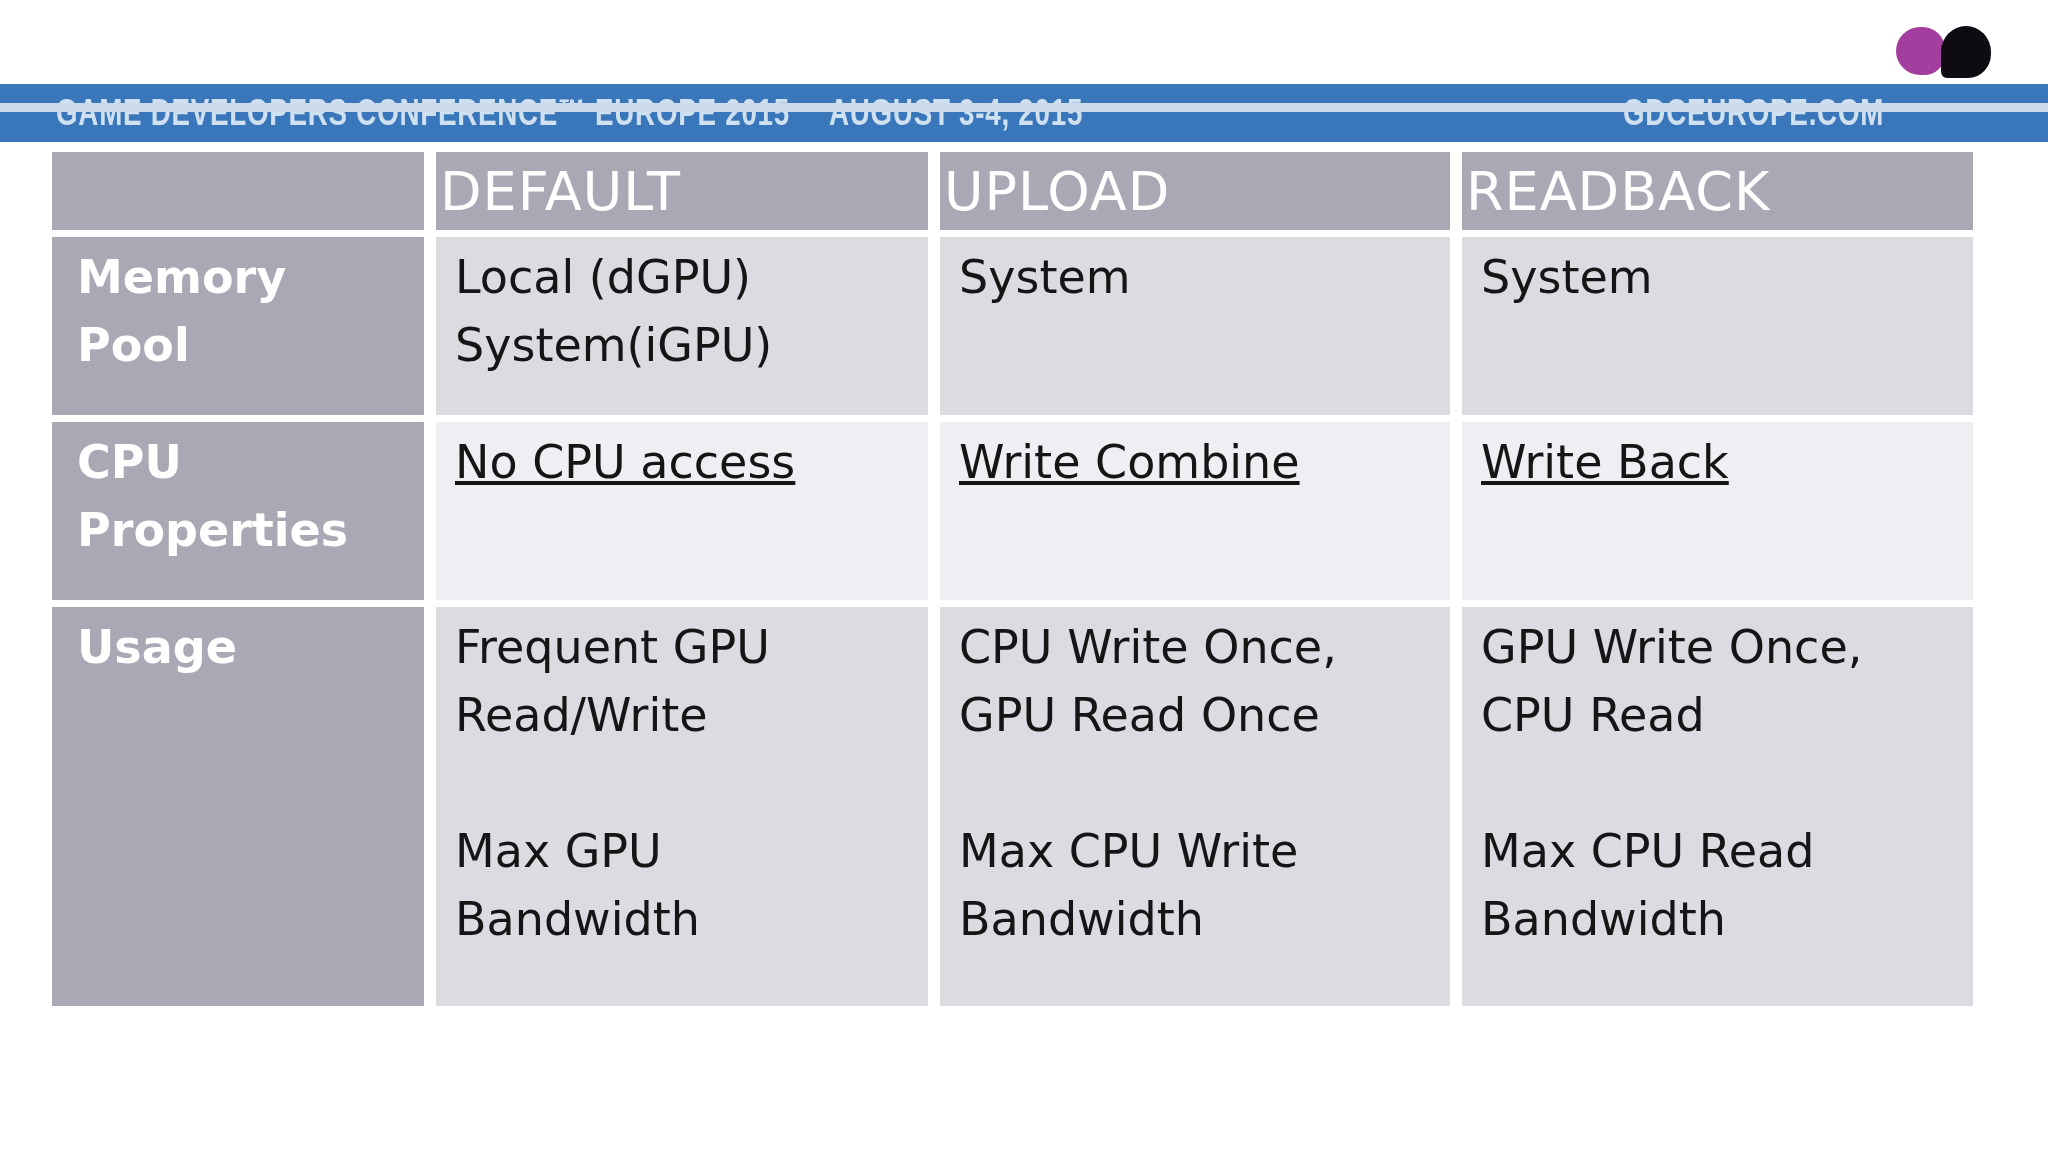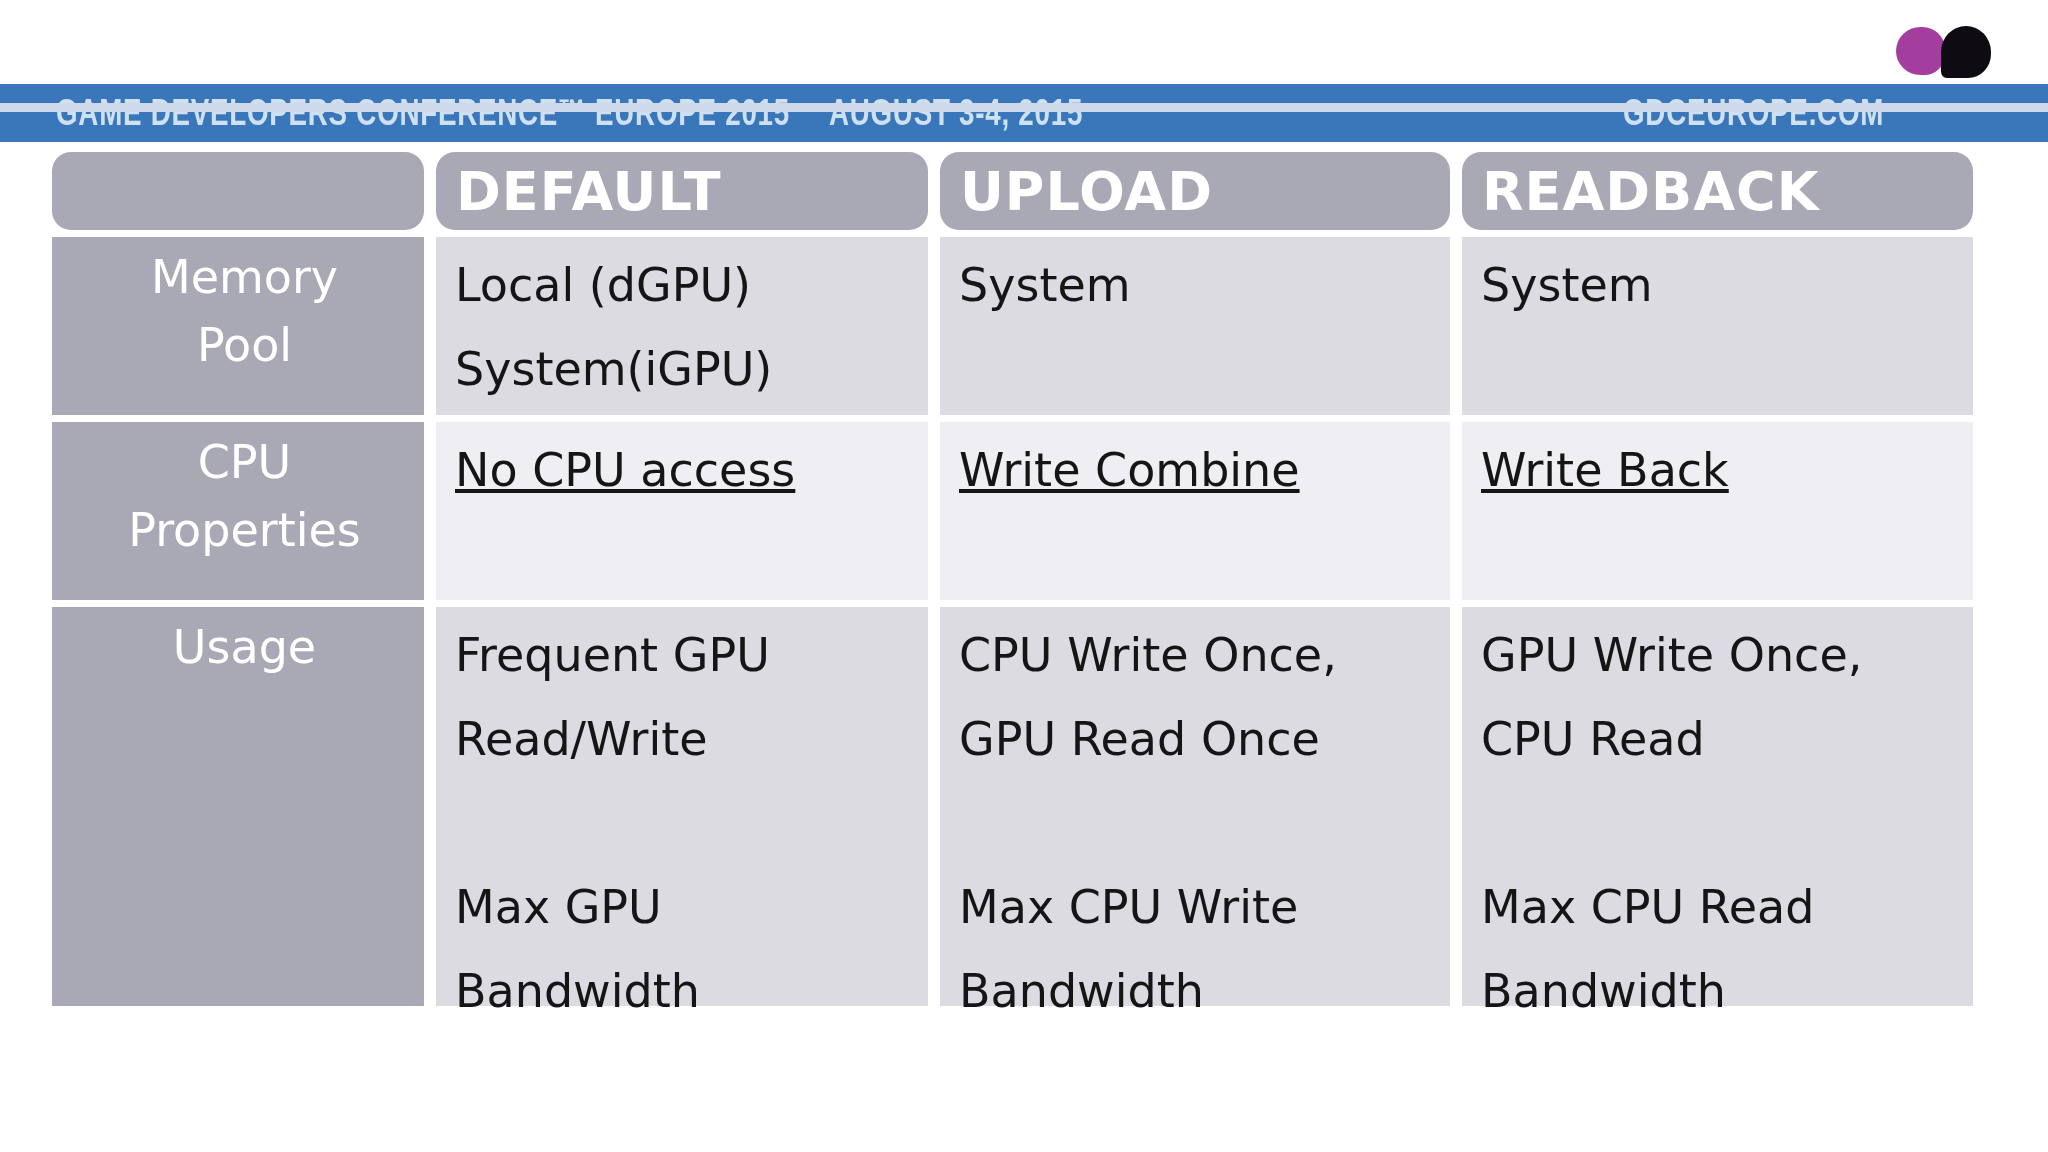--- a/index.html
+++ b/index.html
@@ -43,32 +43,31 @@
     position:absolute;left:52px;top:152px;
     display:grid;
     grid-template-columns:372px 492px 510px 511px;
     grid-template-rows:78px 178px 178px 399px;
     column-gap:12px;row-gap:7px;
     background:#ffffff;
   }
   .cell{white-space:pre-line;box-sizing:border-box;}
   .hd{
     background:var(--header-bg,#a9a8b5);color:var(--header-text,#ffffff);
-    font-weight:bold;font-size:54px;letter-spacing:1px;
-    display:flex;align-items:center;padding-left:20px;border-radius:19px;
+    font-weight:normal;font-size:54px;letter-spacing:1px;
+    display:flex;align-items:center;padding-left:4px;
   }
   .lb{
     background:var(--label-bg,#a9a8b5);color:var(--header-text,#ffffff);
-    font-weight:normal;font-size:46px;line-height:68px;
+    font-weight:bold;font-size:46px;line-height:68px;
     padding:6px 12px 0 25px;
-    text-align:center;
   }
   .dt{
     background:var(--row-bg,#dcdbe2);color:var(--cell-text,#151515);
-    font-size:46px;line-height:84px;
+    font-size:46px;line-height:68px;
     padding:6px 14px 0 19px;
   }
   .alt{background:var(--row-alt-bg,#efeef3);text-decoration:underline;}
 </style>
 </head>
 <body>
 
 <div class="slide">
 
   <div class="banner">

